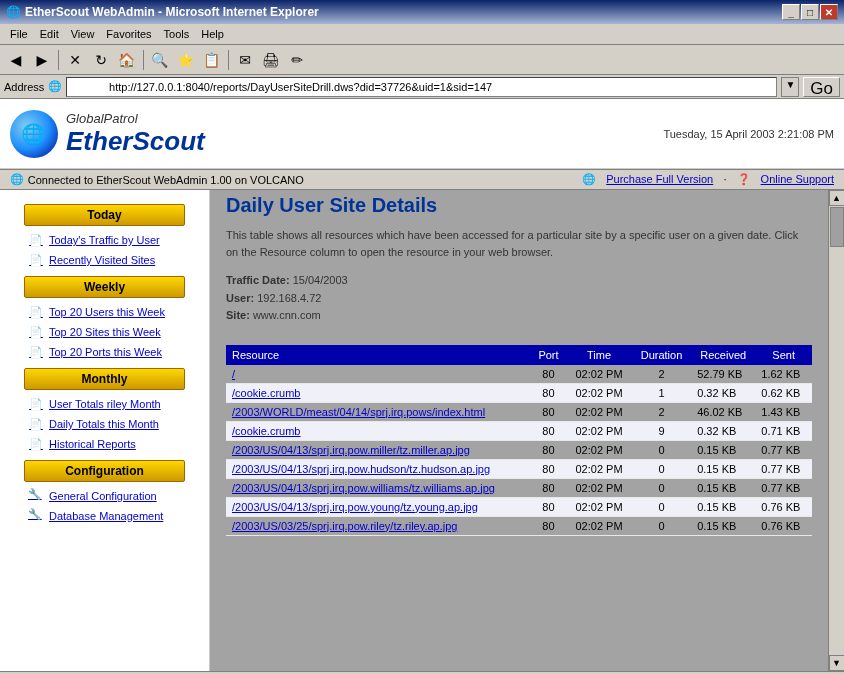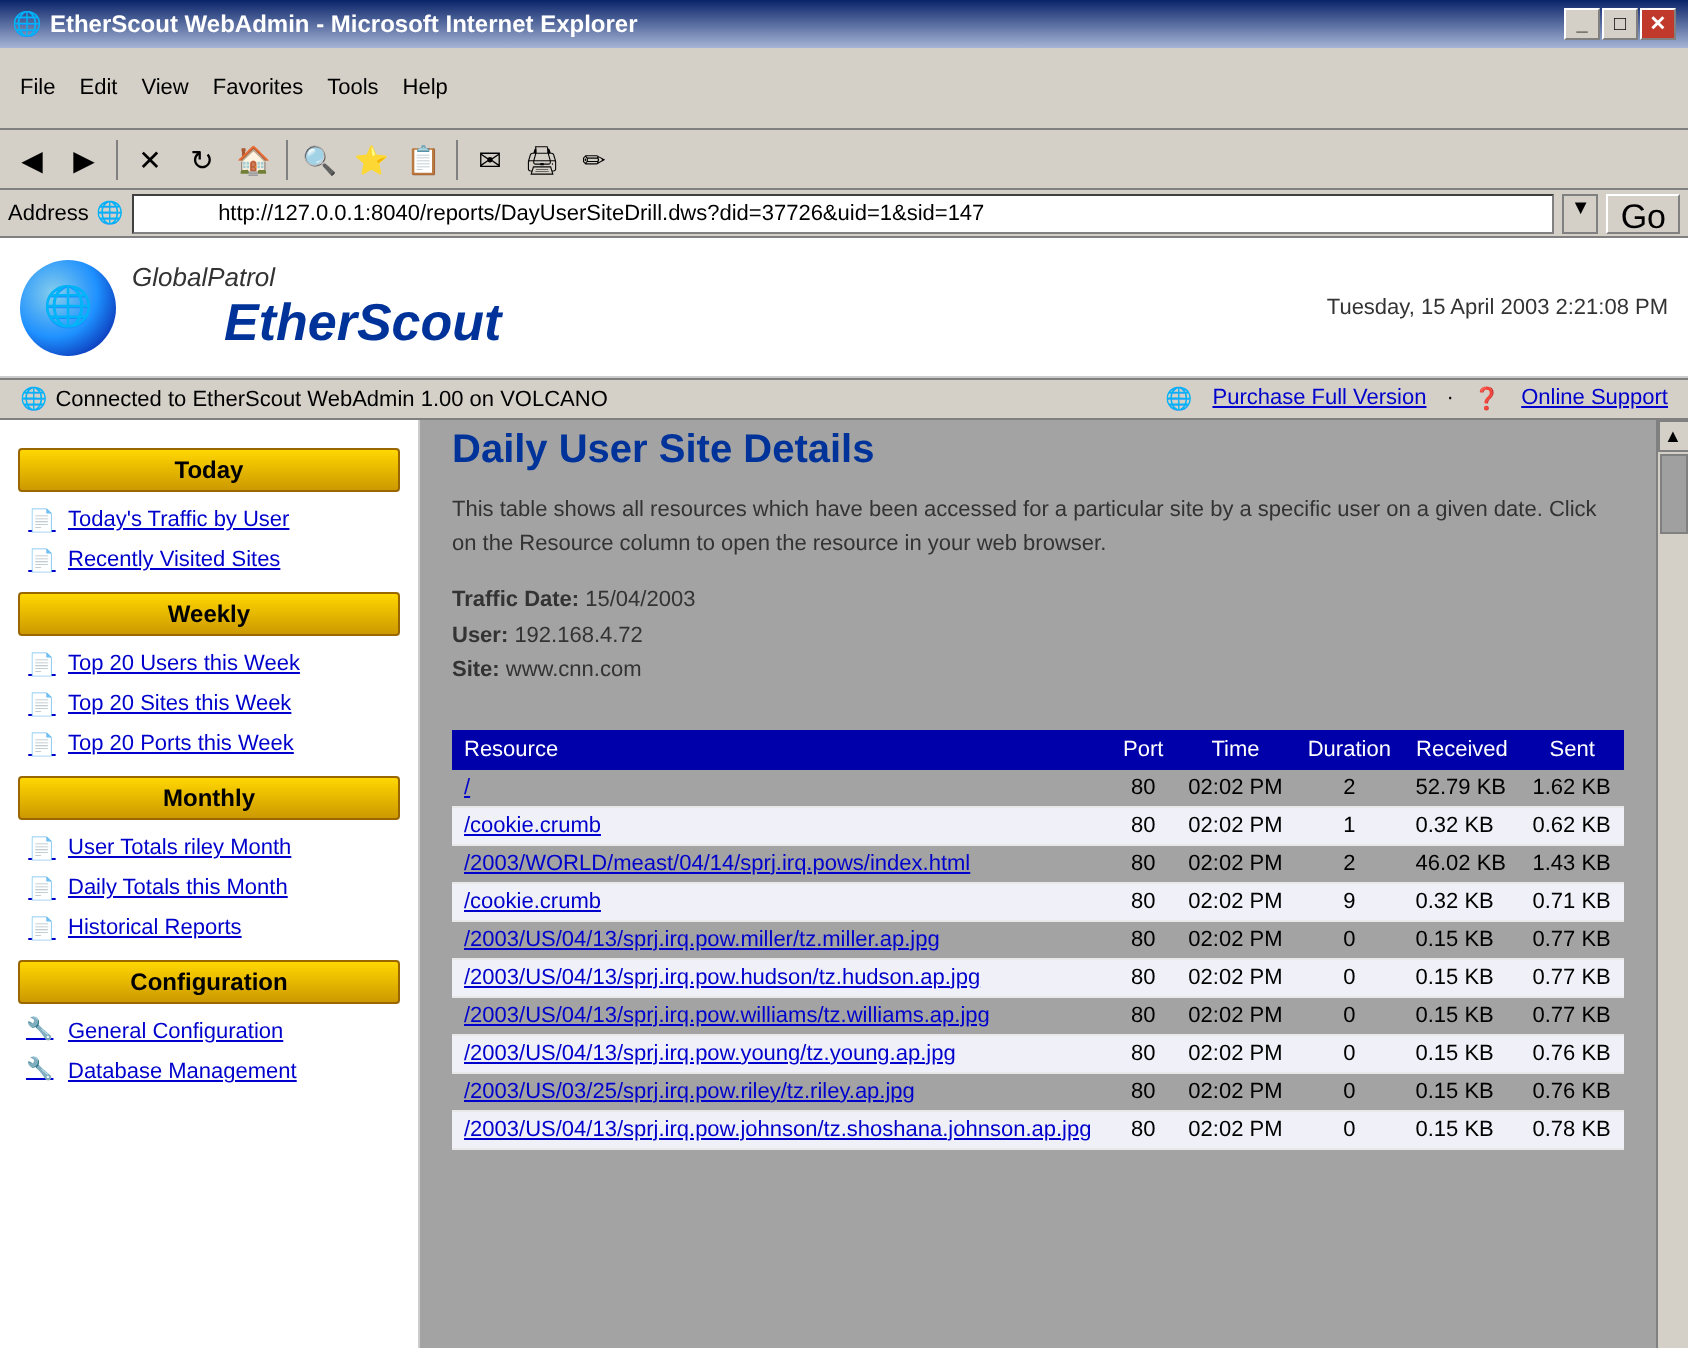--- a/index.html
+++ b/index.html
@@ -30,21 +30,21 @@
       cursor: pointer; font-weight: bold; color: #000;
     }
     .win-btn.close { background: #c0392b; color: white; }
     .win-btn-group { display: flex; gap: 1px; }
 
     
     .menubar {
       background: #d4d0c8;
       border-bottom: 1px solid #808080;
       display: flex;
-      padding: 12px 4px;
+      padding: 2px 4px;
       font-size: 11px;
     }
     .menu-item { padding: 2px 6px; cursor: pointer; }
 
     
     .toolbar {
       background: #d4d0c8;
       border-bottom: 1px solid #808080;
       padding: 2px 4px;
       display: flex;
@@ -125,21 +125,21 @@
     .logo-area { display: flex; align-items: center; gap: 8px; }
     .globe-icon {
       width: 48px; height: 48px;
       background: radial-gradient(circle at 35% 35%, #87ceeb, #1e90ff, #00008b);
       border-radius: 50%;
       display: flex; align-items: center; justify-content: center;
       color: white; font-size: 20px;
     }
     .logo-text { display: flex; flex-direction: column; }
     .logo-globalpatrol { font-size: 13px; color: #333; font-style: italic; }
-    .logo-etherscout { font-size: 26px; font-weight: bold; color: #003399; font-style: italic; margin-left: 46px; }
+    .logo-etherscout { font-size: 26px; font-weight: bold; color: #003399; font-style: italic; }
     .header-right { text-align: right; font-size: 11px; color: #333; }
 
     
     .connected-bar {
       background: #d4d0c8;
       border-top: 1px solid #808080;
       border-bottom: 1px solid #808080;
       padding: 3px 10px;
       display: flex;
       align-items: center;
@@ -157,21 +157,21 @@
       overflow: hidden;
     }
 
     
     .sidebar {
       width: 210px;
       min-width: 210px;
       background: white;
       border-right: 1px solid #ccc;
       overflow-y: auto;
-      padding: 8px 1px;
+      padding: 8px 16px;
     }
     .sidebar-section-header {
       background: linear-gradient(to bottom, #ffd700, #cc9900);
       text-align: center;
       font-weight: bold;
       font-size: 12px;
       padding: 3px 0;
       margin: 6px 8px 4px 8px;
       border: 1px solid #996600;
       border-radius: 2px;
@@ -504,28 +504,20 @@
       <td class="num">0.76 KB</td>
     </tr>
               <tr>
       <td><a href="#">/2003/US/03/25/sprj.irq.pow.riley/tz.riley.ap.jpg</a></td>
       <td class="center">80</td>
       <td class="center">02:02 PM</td>
       <td class="center">0</td>
       <td class="num">0.15 KB</td>
       <td class="num">0.76 KB</td>
     </tr>
-              <tr>
-      <td><a href="#">/2003/US/04/13/sprj.irq.pow.johnson/tz.shoshana.johnson.ap.jpg</a></td>
-      <td class="center">80</td>
-      <td class="center">02:02 PM</td>
-      <td class="center">0</td>
-      <td class="num">0.15 KB</td>
-      <td class="num">0.78 KB</td>
-    </tr>
             </tbody>
         </table>
       </div>
 
       <div class="scroll-track">
         <div class="scroll-arrow">▲</div>
         <div class="scroll-thumb"></div>
         <div style="flex:1"></div>
         <div class="scroll-arrow">▼</div>
       </div>

